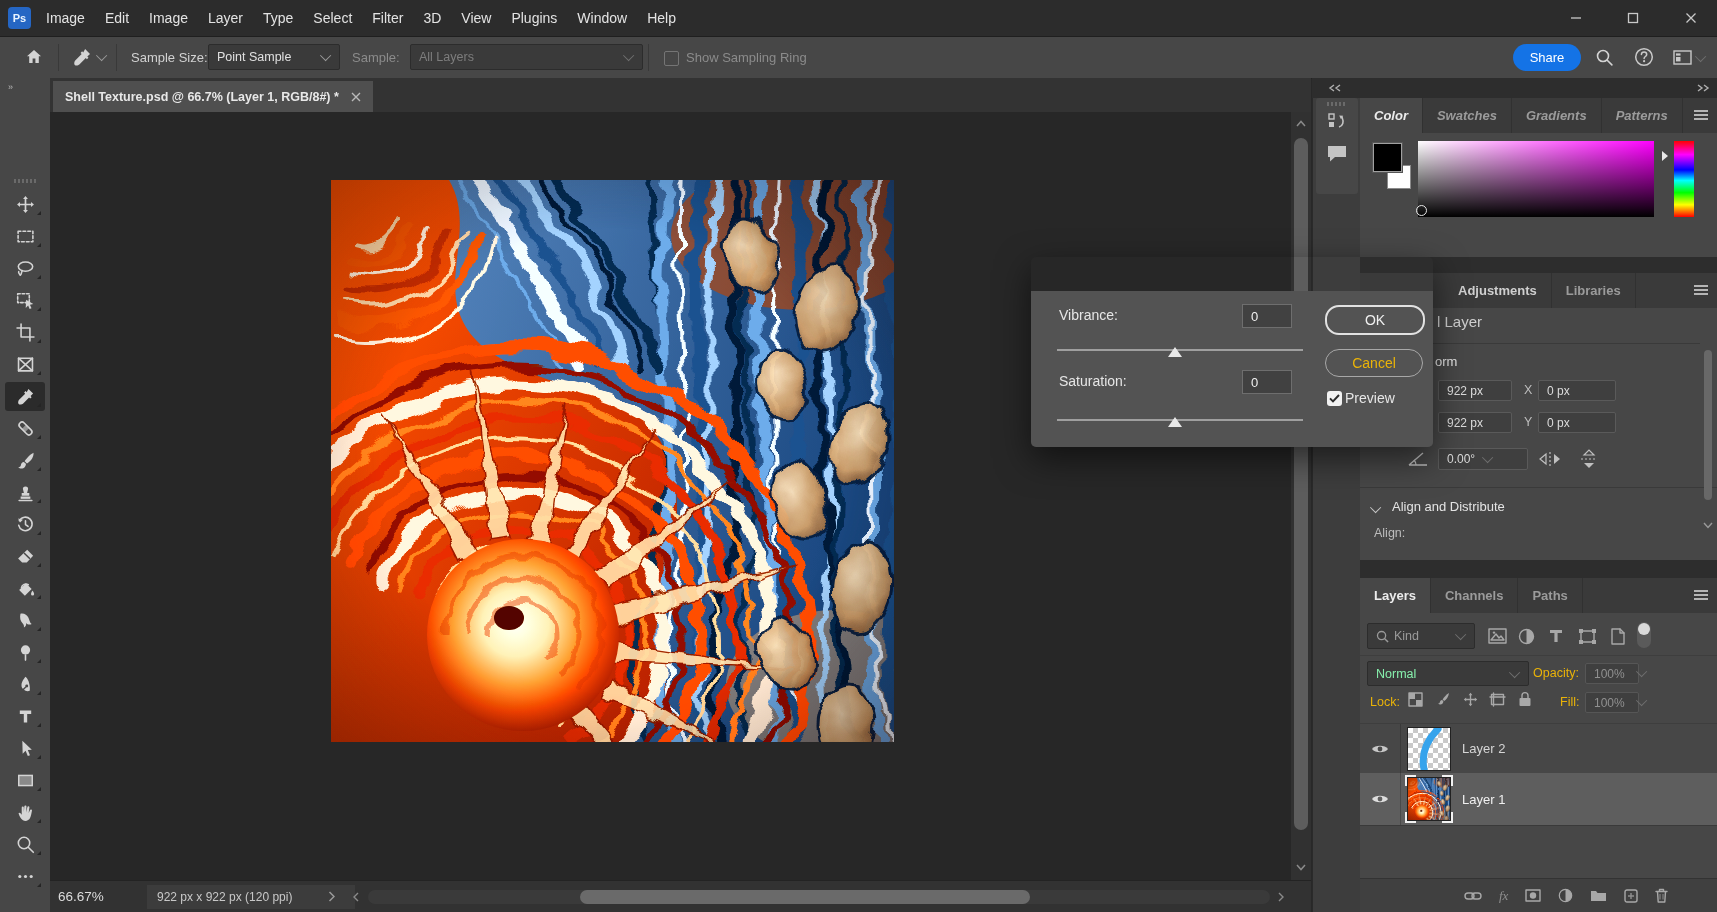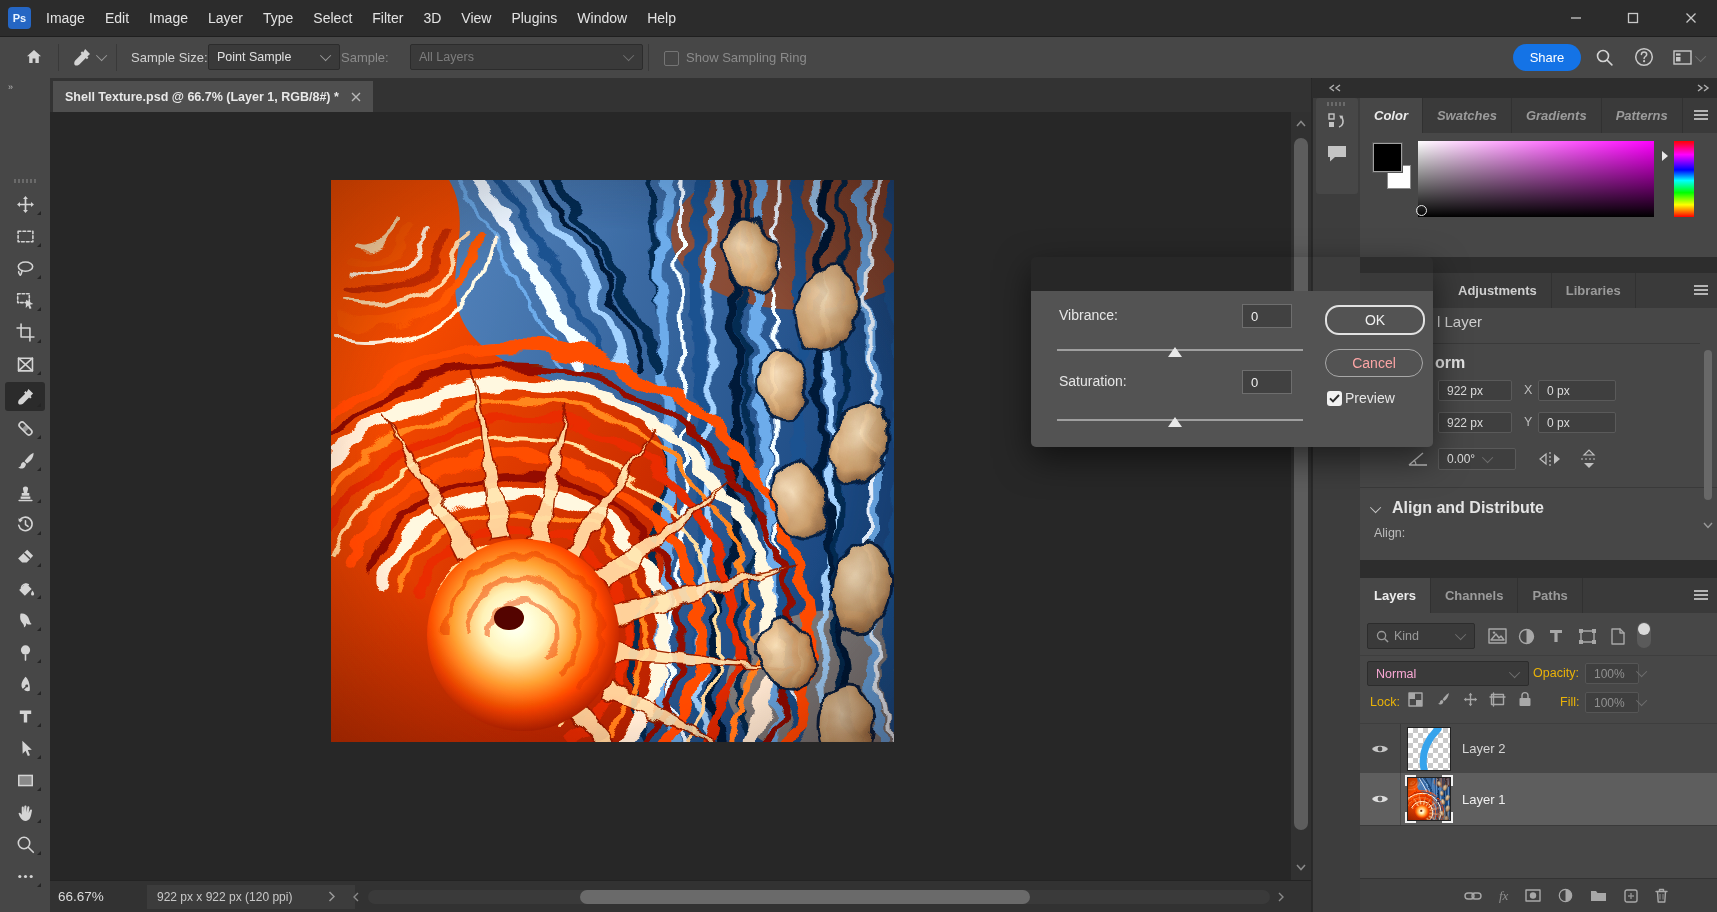--- a/index.html
+++ b/index.html
@@ -63,21 +63,21 @@
   .ptabbar{background:#3a3a3a;height:35px;display:flex;}
   .ptab{height:35px;display:flex;align-items:center;padding:0 14px;font-size:13px;font-weight:bold;color:#9b9b9b;
         border-right:1px solid #313131;}
   .ptab.active{background:#474747;color:#ececec;}
   .hamb{width:14px;height:10px;background:repeating-linear-gradient(#b5b5b5 0 2px,transparent 2px 4.2px);}
   .fieldbox{background:#3f3f3f;border:1px solid #5a5a5a;border-radius:2px;font-size:12px;color:#dcdcdc;
             display:flex;align-items:center;padding-left:8px;}
   .fieldbox.dim{color:#909090;border-color:#565656;}
   .slabel{font-size:12.5px;color:#bdbdbd;}
   .slabel.dim{color:#eab308;}
-  .sectitle{font-size:16px;font-weight:bold;color:#e4e4e4;}
+  .sectitle{font-size:13px;font-weight:normal;color:#e4e4e4;}
   .layerrow{left:0;width:357px;display:flex;align-items:center;border-bottom:1px solid #3a3a3a;}
   .thumbwrap{position:relative;width:42px;height:42px;border:1px solid #222;}
   .checker{background:#fff;background-image:conic-gradient(#c9c9c9 25%,#ffffff 25% 50%,#c9c9c9 50% 75%,#ffffff 75%);
            background-size:10px 10px;}
   .corner{position:absolute;width:9px;height:9px;border:2px solid #f2f2f2;}
   .picon{stroke:#a8a8a8;fill:none;stroke-width:1.4;stroke-linecap:round;stroke-linejoin:round;}
   .pfill{fill:#a8a8a8;stroke:none;}
 
   
   .svgrad{left:58px;top:43px;width:236px;height:76px;
@@ -94,21 +94,21 @@
             color:#4f4f4f;font-size:15px;}
   .dlgbody{left:0;top:34px;width:402px;height:156px;background:#535353;border-radius:0 0 5px 5px;}
   .dlab{font-size:14px;color:#e6e6e6;}
   .dvalbox{width:50px;height:24px;background:#414141;border:1px solid #6e6e6e;font-size:13px;color:#f0f0f0;
            display:flex;align-items:center;padding-left:8px;box-sizing:border-box;}
   .sltrack{height:2px;background:#9f9f9f;}
   .slthumb{width:0;height:0;border-left:7px solid transparent;border-right:7px solid transparent;
            border-bottom:10px solid #e9e9e9;}
   .pill{border-radius:14px;font-size:14px;color:#f0f0f0;display:flex;align-items:center;justify-content:center;}
   .pill.ok{border:2px solid #e2e2e2;}
-  .pill.cancel{border:1.5px solid #a8a8a8;color:#fca5a5;justify-content:center;}
+  .pill.cancel{border:1.5px solid #a8a8a8;color:#eab308;justify-content:center;}
   .pvbox{width:15px;height:15px;background:#f2f2f2;border-radius:3px;display:flex;align-items:center;justify-content:center;}
 </style>
 </head>
 <body>
 
 <div class="win">
 
   <div class="abs titlebar">
     <div class="abs pslogo">
         <span>Ps</span>
@@ -156,21 +156,21 @@
         <path class="tfill" fill="#d4d4d4" d="M11.8 1.8 L16.2 6.2 L13.8 8.6 L14.8 9.6 L13.4 11 L12.4 10 L6.6 15.8 C6 16.4 3.6 17.2 2.5 16.2 C1.5 15.1 2.3 12.7 2.9 12.1 L8.7 6.3 L7.7 5.3 L9.1 3.9 L10.1 4.9 Z"></path>
       </svg>
       <span class="cv"></span>
     </div>
     <div class="abs vsep" style="left:116px;"></div>
     <span class="abs optlabel lab" style="left:131px;">Sample Size:</span>
     <div class="abs dd" style="left:208px;top:7px;width:114px;height:24px;">
       <span>Point Sample</span>
       <span class="cv"></span>
     </div>
-    <span class="abs optlabel dis lab" style="left:341px;">Sample:</span>
+    <span class="abs optlabel dis lab" style="left:352px;">Sample:</span>
     <div class="abs dd dis" style="left:410px;top:7px;width:215px;height:24px;">
       <span>All Layers</span>
       <span class="cv dim"></span>
     </div>
     <div class="abs vsep" style="left:648px;"></div>
     <div class="abs checkbox" style="left:664px;top:14px;"></div>
     <span class="abs optlabel dis lab" style="left:686px;">Show Sampling Ring</span>
 
     <div class="abs sharebtn" style="left:1513px;top:7px;width:68px;height:27px;">
       <span>Share</span>
@@ -577,21 +577,21 @@
       </div>
     <span class="abs slabel" style="left:164px;top:142px;">Y</span>
     <div class="abs fieldbox" style="left:178px;top:139px;width:68px;height:19px;">
         <span>0 px</span>
       </div>
 
     <svg class="abs" style="left:48px;top:178px;" width="20" height="15" viewBox="0 0 20 15">
       <path d="M1 14 H19 M1 14 L15 2" stroke="#c0c0c0" stroke-width="1.4" fill="none"></path>
         <path d="M8 14 A8 8 0 0 0 6 9" stroke="#c0c0c0" stroke-width="1.2" fill="none"></path>
     </svg>
-    <div class="abs fieldbox" style="left:78px;top:175px;width:64px;height:20px;padding-right:4px;">
+    <div class="abs fieldbox" style="left:78px;top:175px;width:64px;height:20px;padding-right:16px;">
       <span>0.00°</span>
       <span class="cv dim" style="margin-left:10px;"></span>
     </div>
     <svg class="abs" style="left:178px;top:178px;" width="24" height="16" viewBox="0 0 24 16">
       <path d="M12 1 V15" stroke="#c0c0c0" stroke-width="1.2" stroke-dasharray="2 2"></path>
       <path d="M8 3 L8 13 L2 8 Z" fill="none" stroke="#c0c0c0" stroke-width="1.2"></path>
         <path d="M16 3 L16 13 L22 8 Z" fill="#c0c0c0"></path>
     </svg>
     <svg class="abs" style="left:220px;top:176px;" width="18" height="20" viewBox="0 0 18 20">
       <path d="M1 10 H17" stroke="#c0c0c0" stroke-width="1.2" stroke-dasharray="2 2"></path>
@@ -654,21 +654,21 @@
       </svg>
     <svg class="abs" style="left:250px;top:50px;" width="16" height="17" viewBox="0 0 16 17">
         <path class="picon" d="M2 1 H10 L14 5 V16 H2 Z"></path>
         <path class="picon" d="M10 1 V5 H14"></path>
       </svg>
     <div class="abs" style="left:277px;top:44px;width:14px;height:26px;background:#5a5a5a;border-radius:7px;">
       <div style="width:12px;height:12px;background:#d9d9d9;border-radius:50%;margin:1px;"></div>
     </div>
     <div class="abs" style="left:0;top:77px;width:357px;height:1px;background:#3e3e3e;"></div>
 
-    <div class="abs dd" style="left:7px;top:83px;width:144px;height:23px;color:#f9a8d4;">
+    <div class="abs dd" style="left:7px;top:83px;width:144px;height:23px;color:#86efac;">
       <span>Normal</span>
       <span class="cv dim"></span>
     </div>
     <span class="abs lab slabel dim" style="left:173px;top:88px;">Opacity:</span>
     <div class="abs fieldbox dim" style="left:225px;top:85px;width:44px;height:19px;">
         <span>100%</span>
       </div>
     <span class="abs cv dim" style="left:279px;top:91px;"></span>
 
     <span class="abs lab slabel dim" style="left:10px;top:117px;">Lock:</span>

